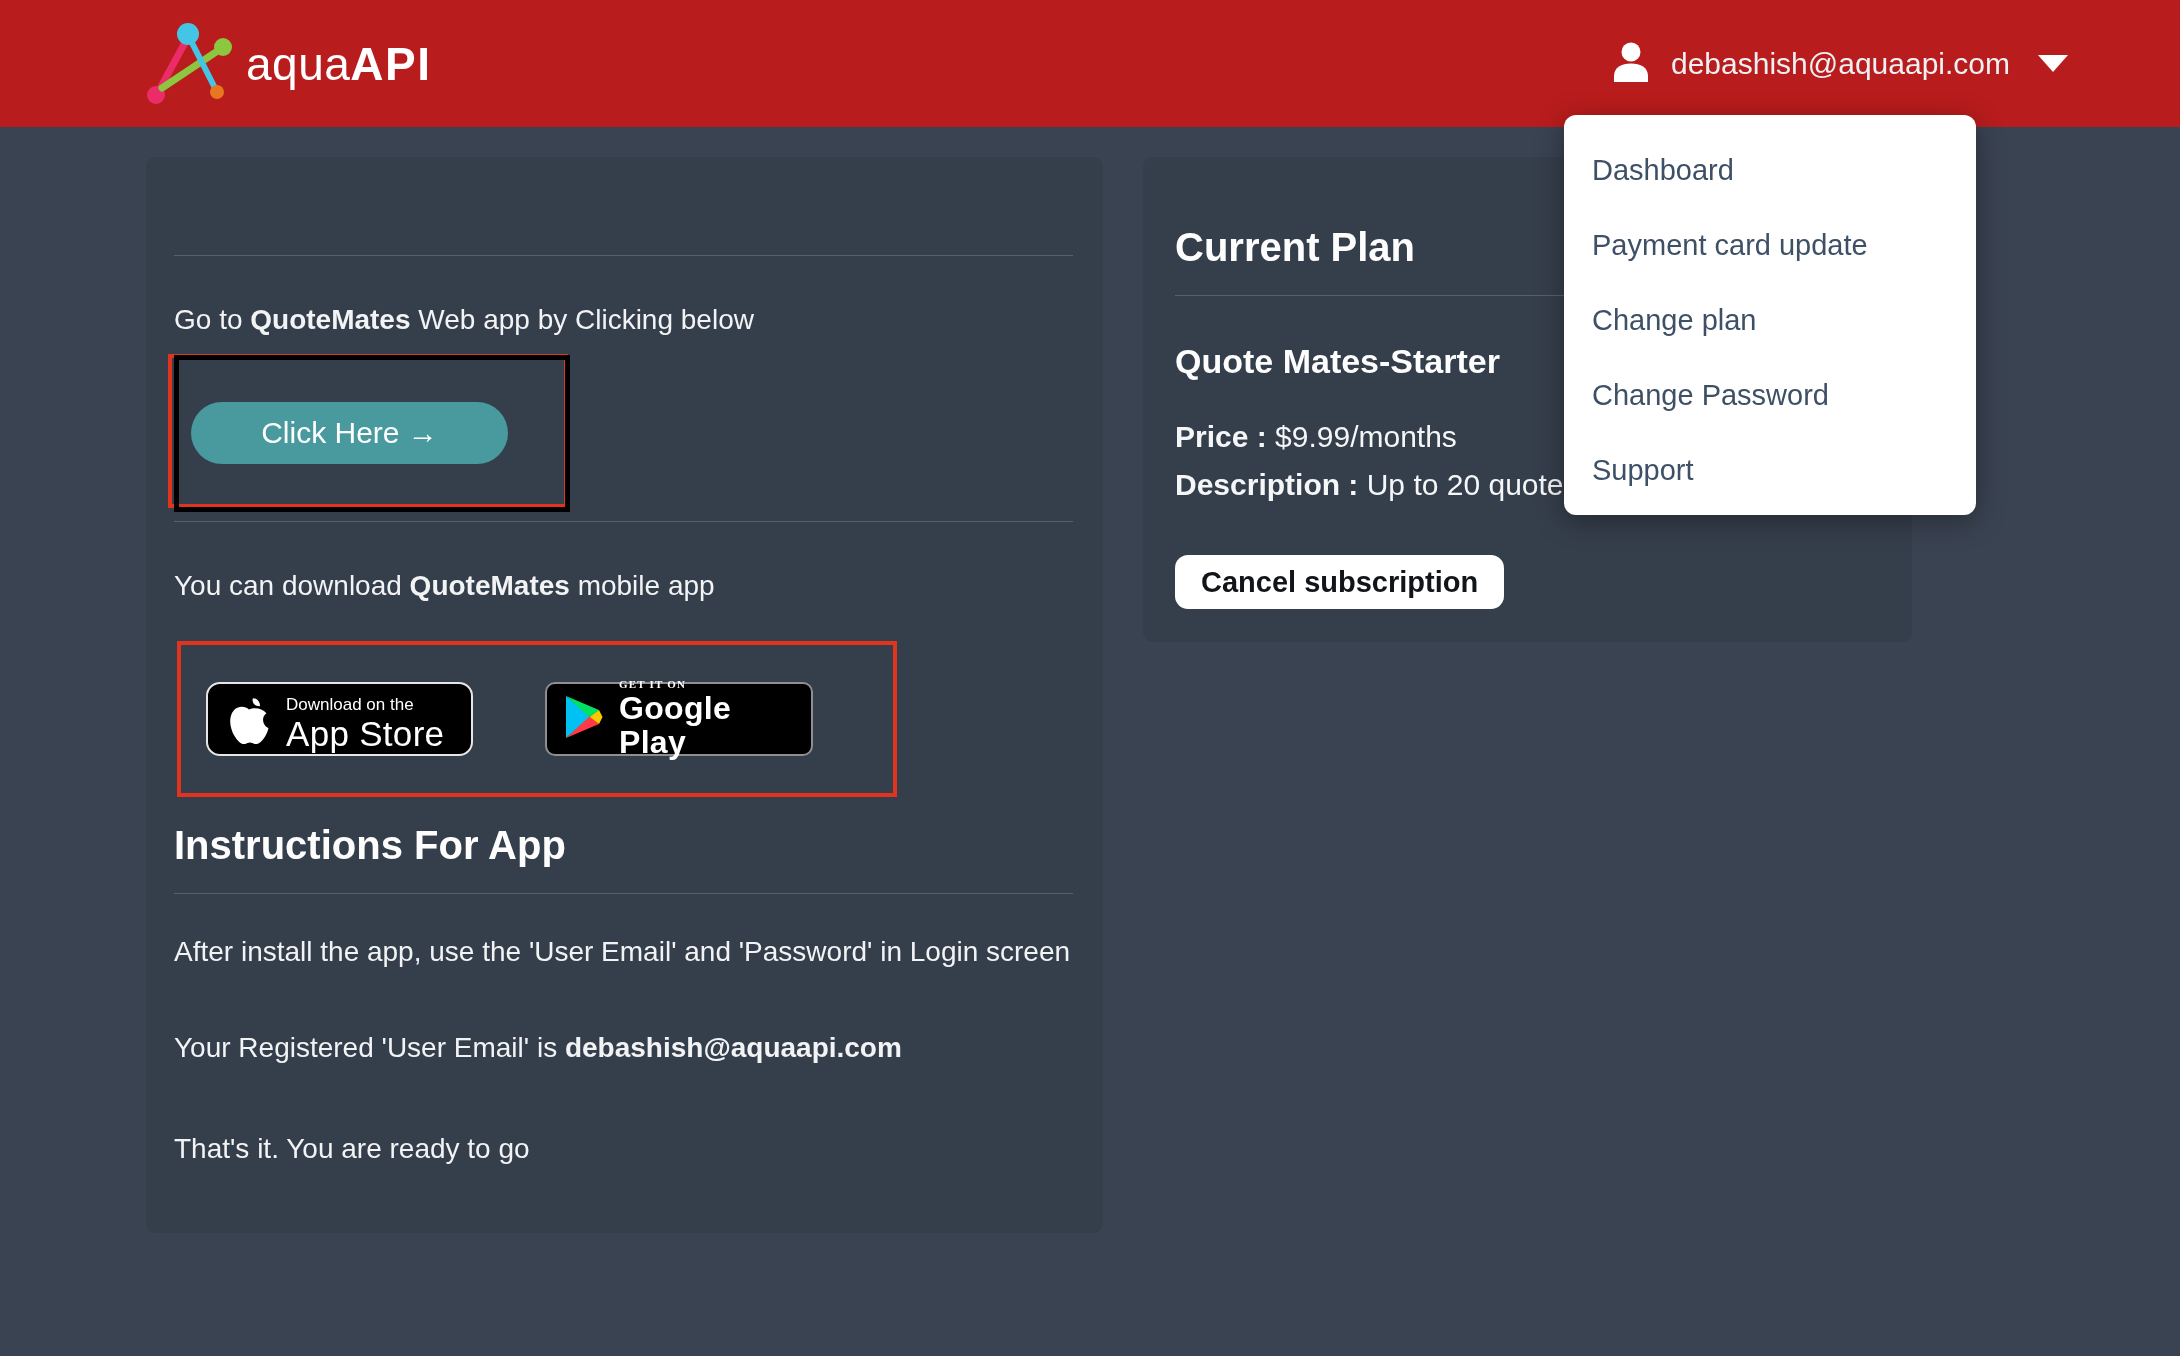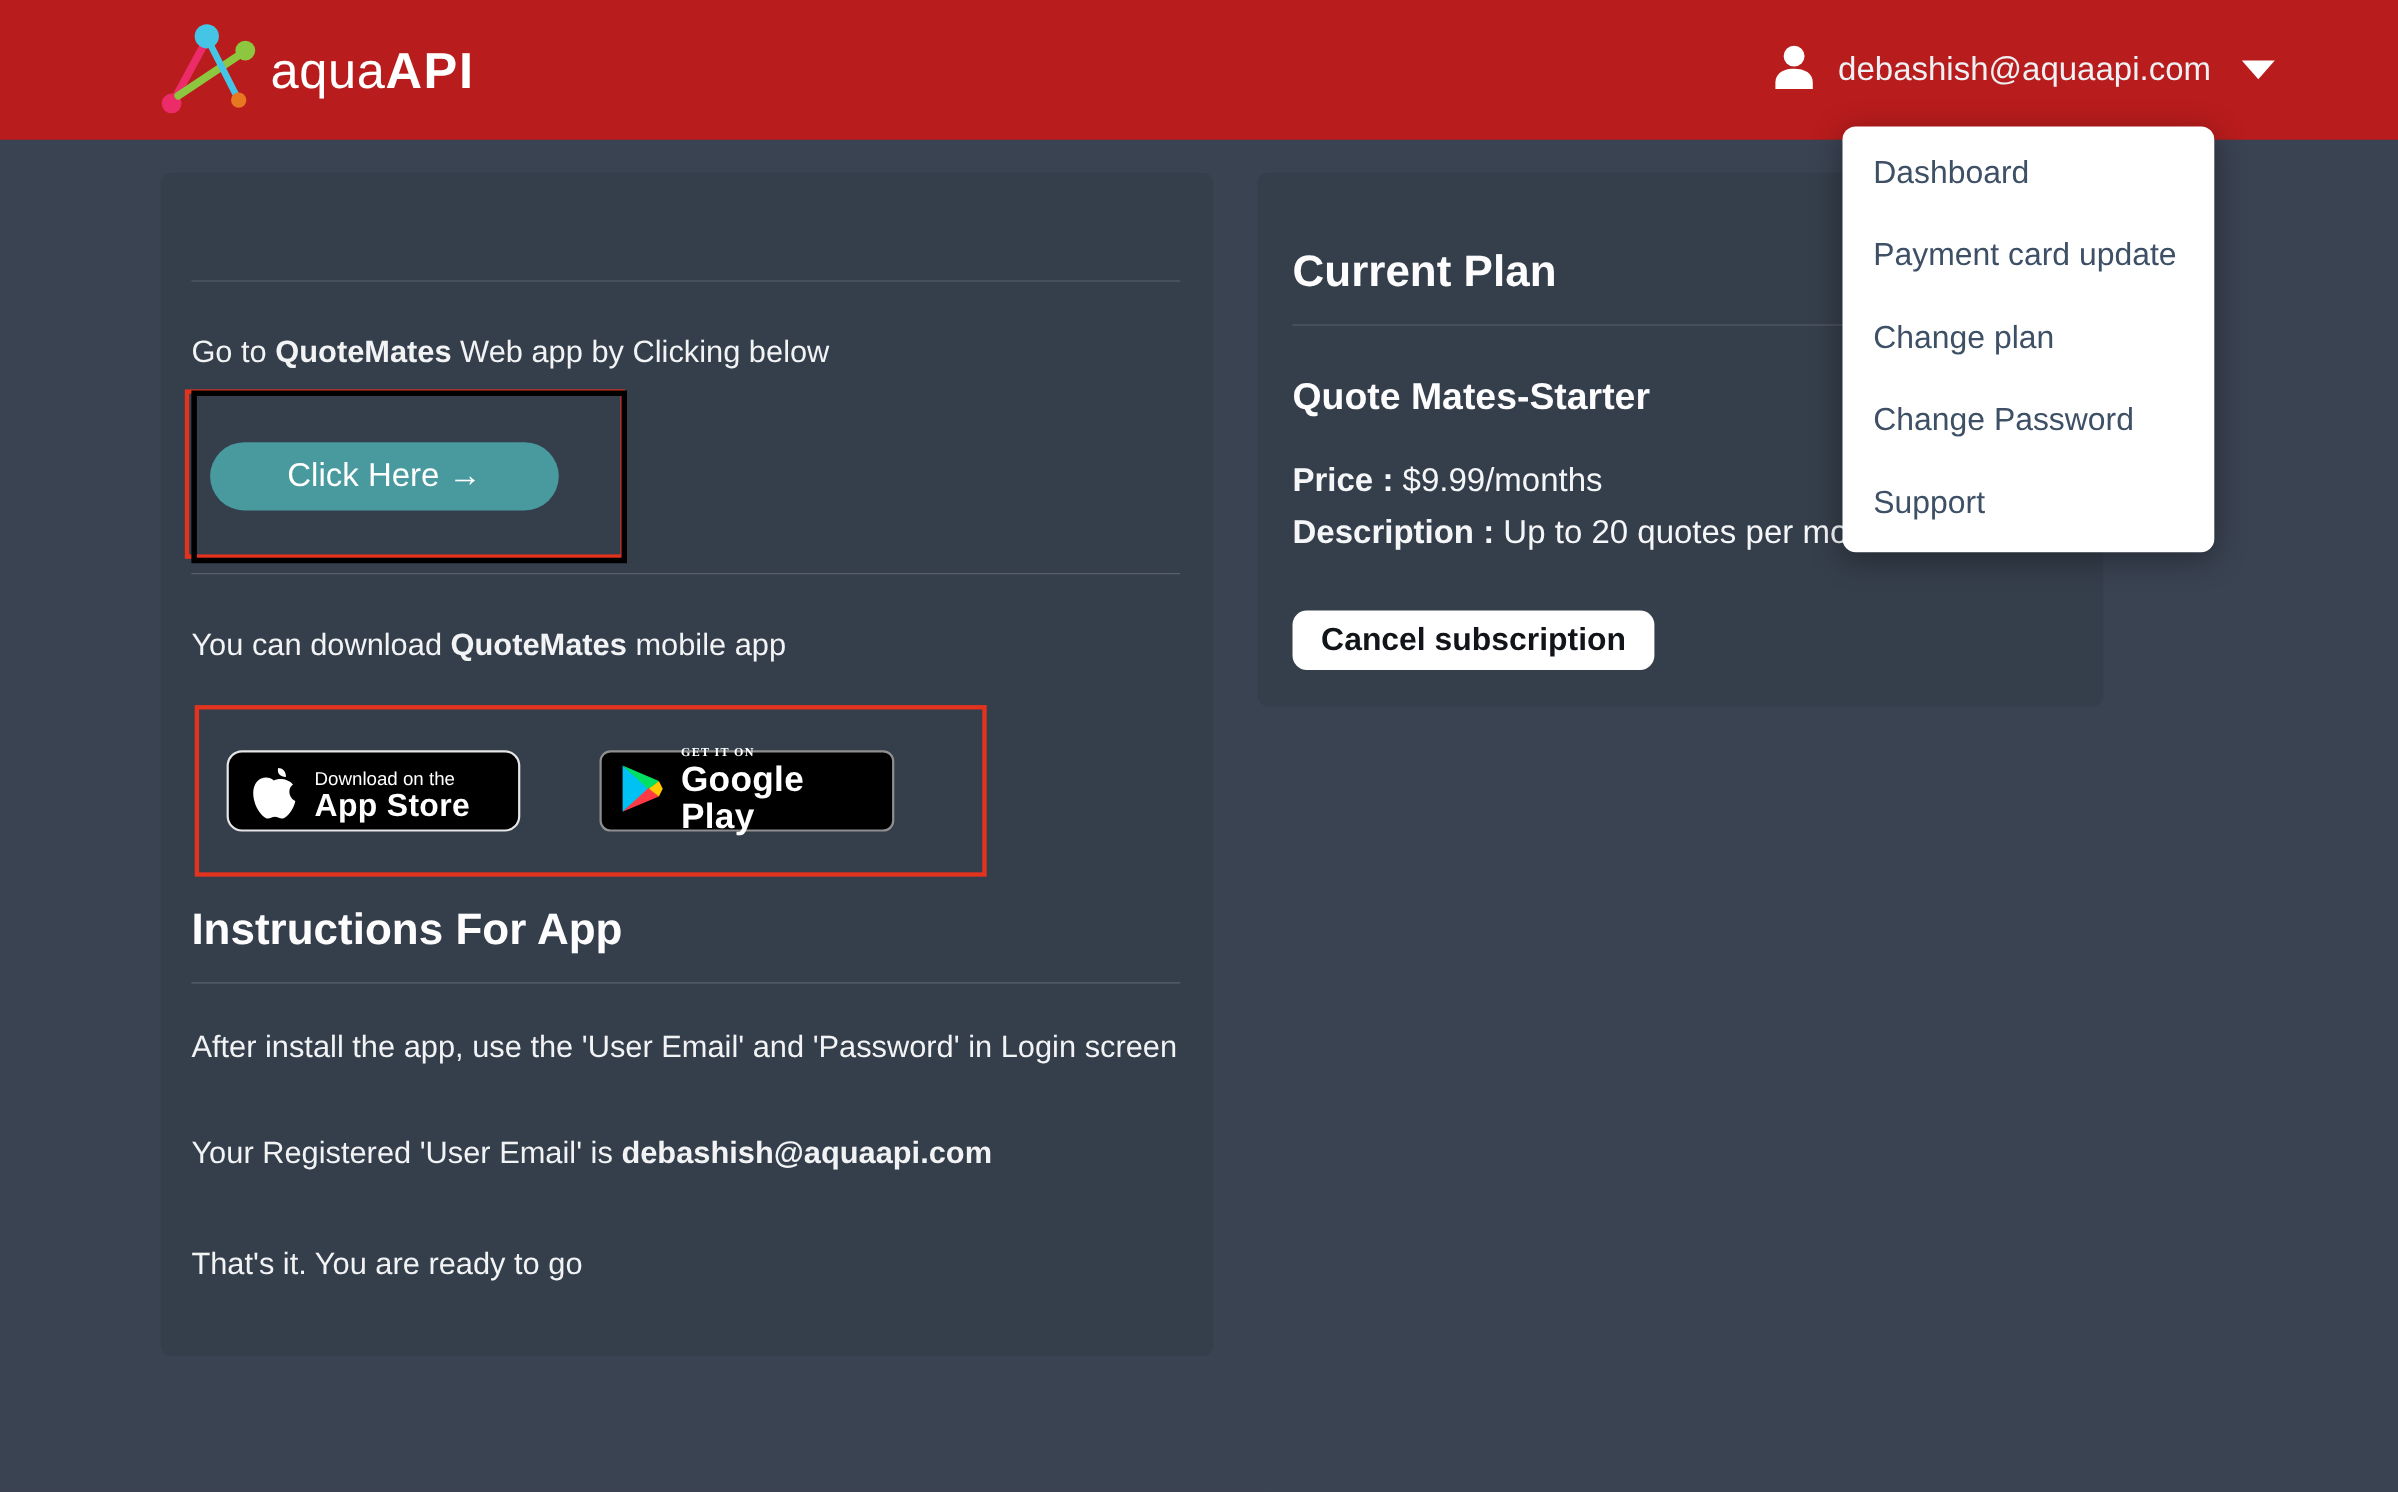--- a/index.html
+++ b/index.html
@@ -29,26 +29,26 @@
   .user-email { font-size:30px; color:#eef1f4; }
   .caret-down {
     width:0; height:0; margin-left:8px;
     border-left:15px solid transparent;
     border-right:15px solid transparent;
     border-top:17px solid #ffffff;
   }
 
   
   .dropdown {
-    position:absolute; left:1675px; top:115px;
-    width:338px;
+    position:absolute; left:1564px; top:115px;
+    width:412px;
     background:#ffffff;
     border-radius:12px;
     box-shadow:0 6px 28px rgba(0,0,0,0.35);
-    padding:5px 0 7px;
+    padding:18px 0 7px;
     z-index:20;
   }
   .dropdown-item {
     padding:21px 28px;
     font-size:29px;
     color:#3e5066;
     cursor:pointer;
   }
 
   
@@ -108,21 +108,21 @@
   .badge-appstore {
     width:267px; border:2px solid #e6e6e6; border-radius:14px;
     padding:10px 14px 0 20px; gap:16px;
   }
   .badge-gplay {
     width:268px; border:2px solid #8f8f8f; border-radius:10px;
     padding:0 10px 0 12px; gap:12px;
   }
   .badge-text { display:flex; flex-direction:column; justify-content:center; color:#ffffff; line-height:1.08; }
   .badge-appstore .badge-small { font-size:17px; }
-  .badge-appstore .badge-big   { font-size:29px; font-weight:700; letter-spacing:0.3px; }
+  .badge-appstore .badge-big   { font-size:35px; font-weight:400; letter-spacing:0.3px; }
   .badge-gplay .badge-small { font-size:11px; font-weight:600; letter-spacing:1.2px;font-family:Liberation Serif, serif; }
   .badge-gplay .badge-big   { font-size:32px; font-weight:700; letter-spacing:0.3px; }
 
   .instructions-title { margin-top:28px; }
   .instr-p1 { margin-top:38px; max-width:897px; }
   .instr-p2 { margin-top:56px; }
   .instr-p3 { margin-top:62px; }
 
   
   .plan-name { margin-top:46px; font-size:34px; font-weight:700; color:#fdfdfe; }

